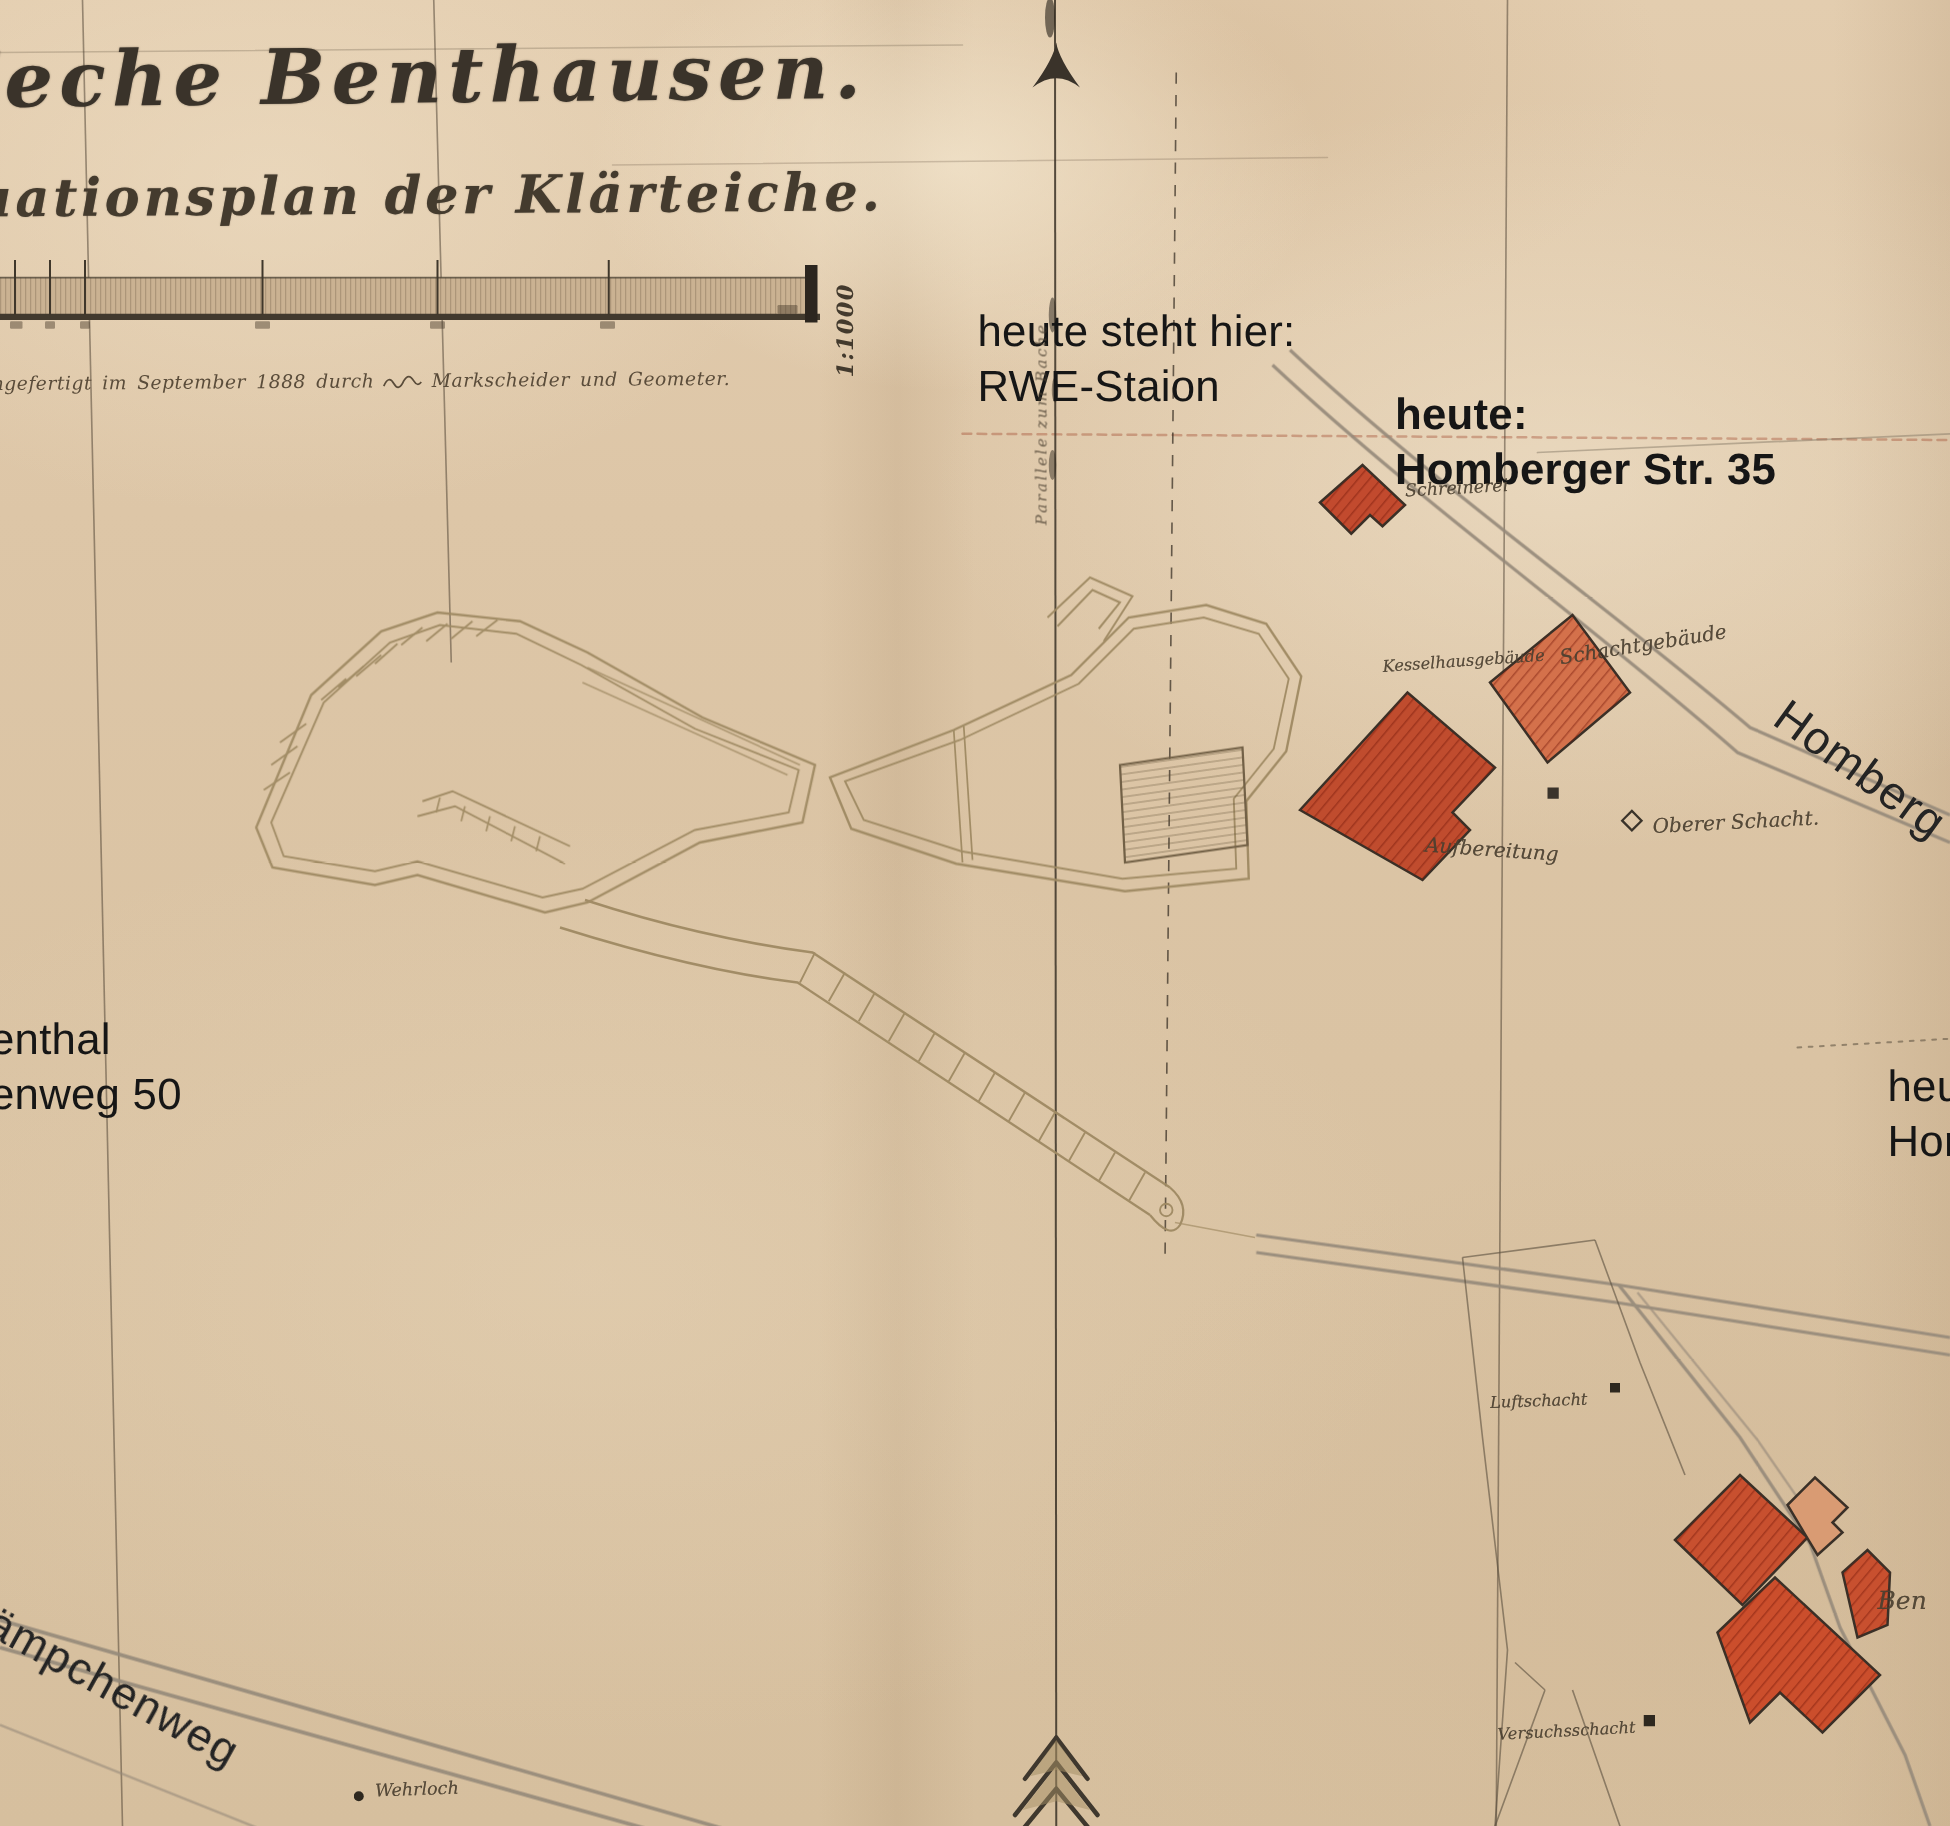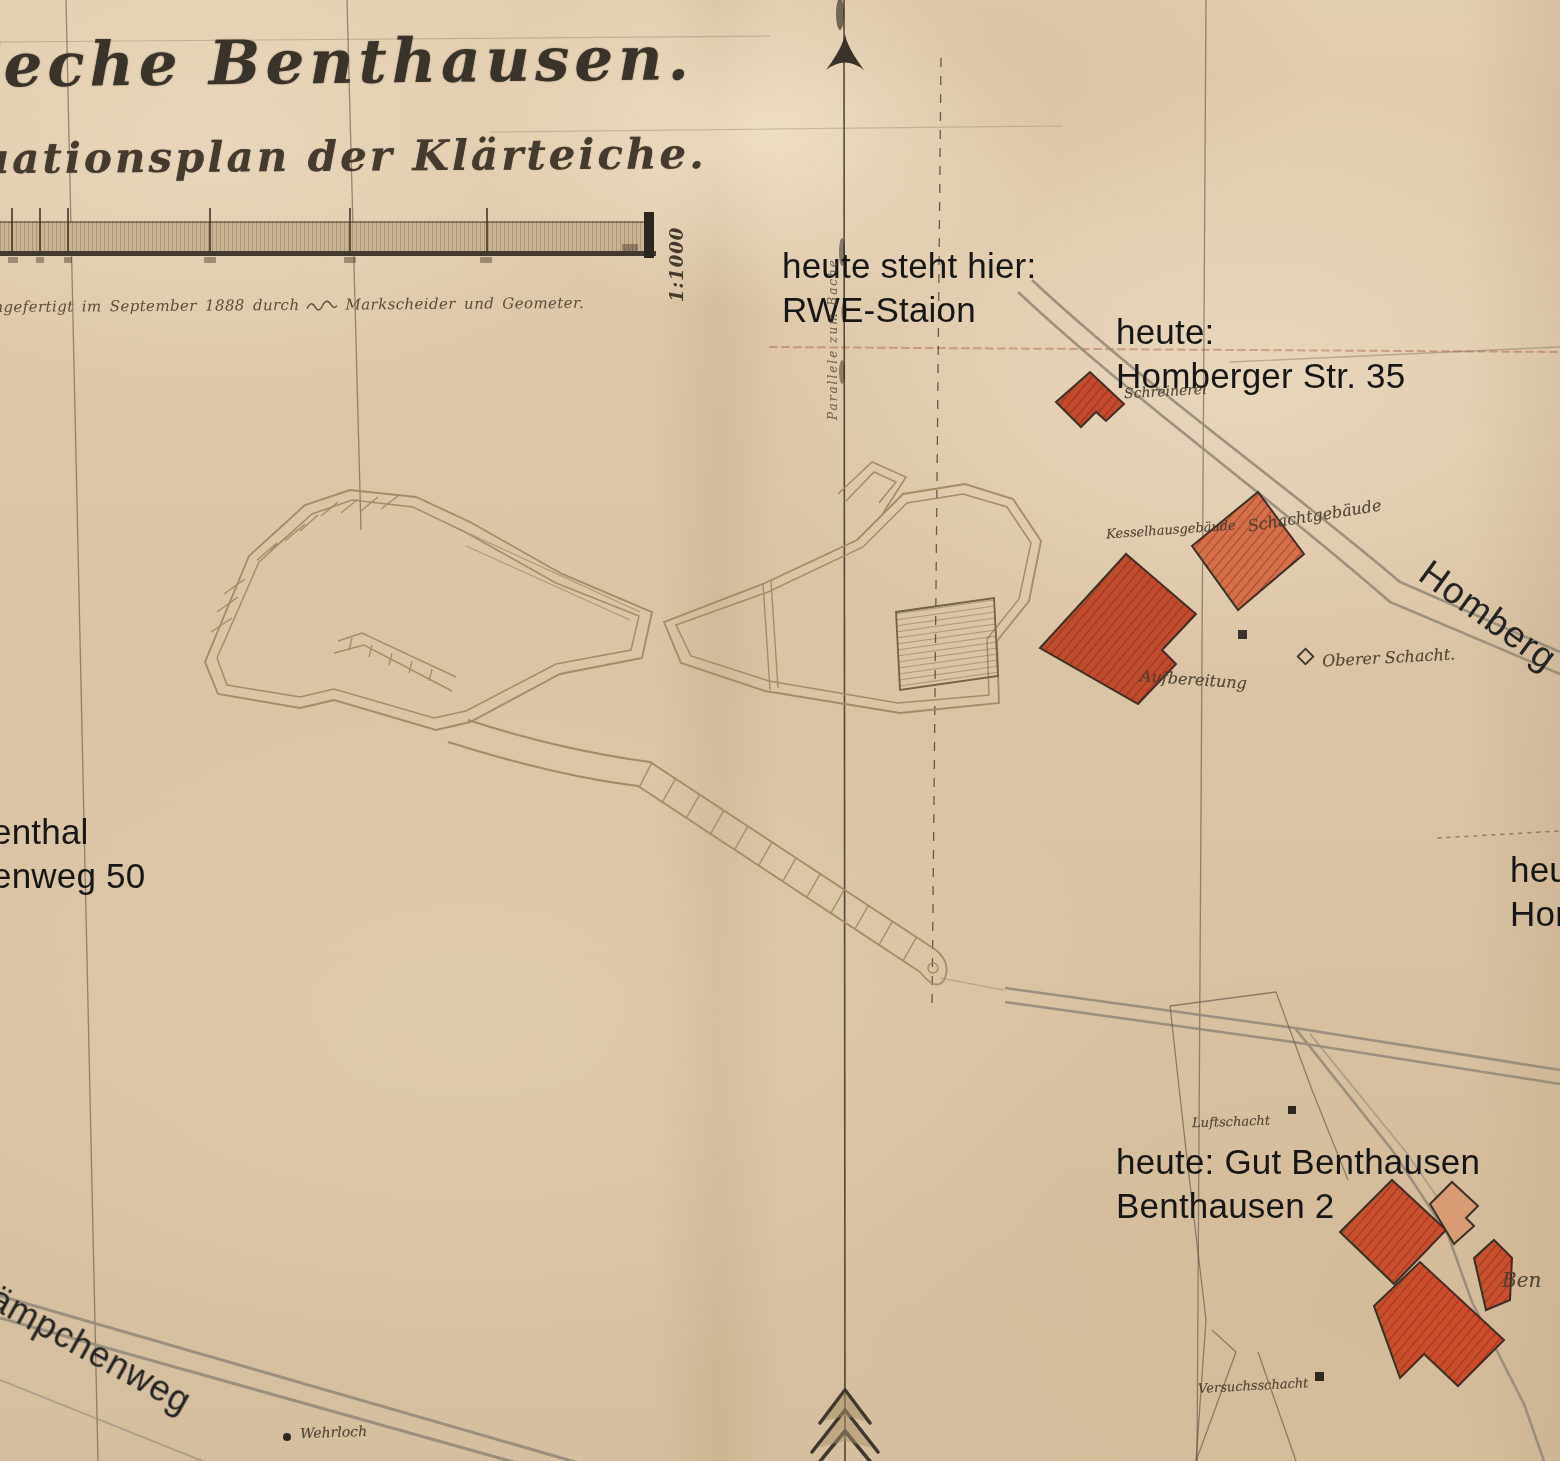--- a/index.html
+++ b/index.html
@@ -27,21 +27,21 @@
     color:#3a332a;transform:rotate(-0.6deg);text-shadow:0 0 1.5px rgba(55,46,35,0.55);}
   .map-subtitle{left:-96px;top:132px;font-size:42px;font-weight:600;letter-spacing:3px;
     color:#443b2e;transform:rotate(-0.4deg);text-shadow:0 0 1px rgba(55,46,35,0.5);}
   .credit{left:-16px;top:296px;font-size:15px;color:#5a4c3a;letter-spacing:0.4px;word-spacing:3px;transform:rotate(-0.4deg);}
   .credit svg{vertical-align:middle;margin:0 6px;}
   .scale-ratio{left:652px;top:226px;width:80px;font-size:18px;font-weight:700;color:#433a2d;
     transform:rotate(-90deg);transform-origin:left top;translate:14px 76px;letter-spacing:1px;}
 
   .ann{font-size:35px;line-height:44px;letter-spacing:0.2px;color:#161616;}
   .ann-rwe{left:782px;top:244px;}
-  .ann-h35{left:1116px;top:310px;}
+  .ann-h35{left:1116px;top:310px;font-weight:bold;}
   .ann-left{left:-8px;top:810px;}
   .ann-right{left:1510px;top:848px;}
   .ann-gut{left:1116px;top:1140px;}
 
   .street{font-size:37px;color:#242424;letter-spacing:1px;}
   .street-homberger{left:1436px;top:552px;transform:rotate(36deg);transform-origin:left top;}
   .street-kaempchen{left:-14px;top:1268px;font-size:36px;transform:rotate(29deg);transform-origin:left top;}
 
   .maplabel{font-size:15px;color:#4a3f30;opacity:0.92;text-shadow:0 0 0.5px rgba(74,63,48,0.6);}
   .lab-schreinerei{left:1124px;top:383px;font-size:14px;transform:rotate(-3deg);}
@@ -224,24 +224,20 @@
   <div class="abs txt modern ann ann-left">
     <div>enthal</div>
     <div>enweg 50</div>
   </div>
 
   <div class="abs txt modern ann ann-right">
     <div>heu</div>
     <div>Hor</div>
   </div>
 
-  <div class="abs txt modern ann ann-gut">
-    <div>heute: Gut Benthausen</div>
-    <div>Benthausen 2</div>
-  </div>
 
   <div class="abs txt modern street street-homberger">Homberg</div>
   <div class="abs txt modern street street-kaempchen">kämpchenweg</div>
 
   <div class="abs txt script maplabel lab-schreinerei">Schreinerei</div>
   <div class="abs txt script maplabel lab-kesselhaus">Kesselhausgebäude</div>
   <div class="abs txt script maplabel lab-schachtgeb">Schachtgebäude</div>
   <div class="abs txt script maplabel lab-aufbereitung">Aufbereitung</div>
   <div class="abs txt script maplabel lab-oberer">Oberer Schacht.</div>
   <div class="abs txt script maplabel lab-luftschacht">Luftschacht</div>

